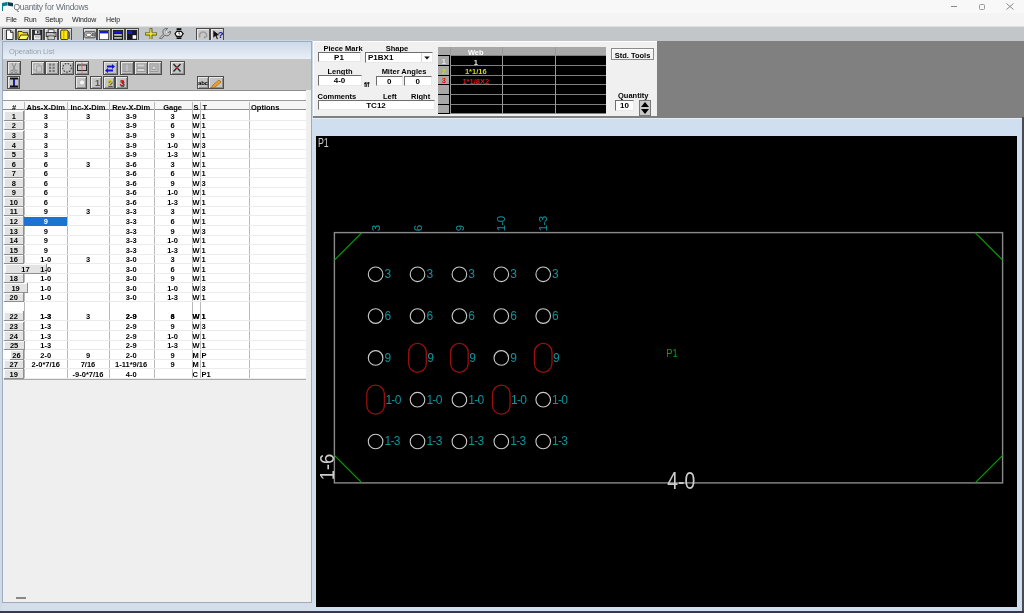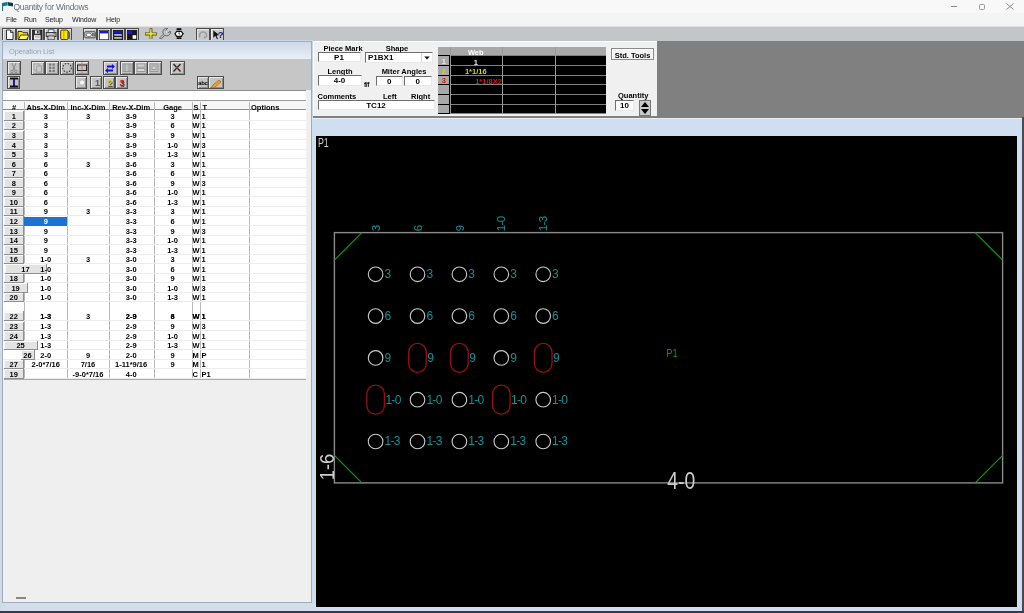--- a/index.html
+++ b/index.html
@@ -485,30 +485,30 @@
 <div class="trow" style="top:289.05px">
       <div class="rn" style="left:1.1px;width:20.3px">24</div>
       <div class="tc" style="left:21.4px;width:42.8px;">1-3</div>
       <div class="tc" style="left:64.2px;width:41.6px"></div>
       <div class="tc" style="left:105.8px;width:44.7px">2-9</div>
       <div class="tc" style="left:150.5px;width:38.1px">1-0</div>
       <div class="tl" style="left:189.6px;width:8.4px">W</div>
       <div class="tl" style="left:198.5px;width:48.8px">1</div>
     </div>
 <div class="trow" style="top:298.6px">
-      <div class="rn" style="left:1.1px;width:34px">25</div>
+      <div class="rn" style="left:1.1px;width:21px">25</div>
       <div class="tc" style="left:21.4px;width:42.8px;">1-3</div>
       <div class="tc" style="left:64.2px;width:41.6px"></div>
       <div class="tc" style="left:105.8px;width:44.7px">2-9</div>
       <div class="tc" style="left:150.5px;width:38.1px">1-3</div>
       <div class="tl" style="left:189.6px;width:8.4px">W</div>
       <div class="tl" style="left:198.5px;width:48.8px">1</div>
     </div>
 <div class="trow" style="top:308.15000000000003px">
-      <div class="rn" style="left:18px;width:14px">26</div>
+      <div class="rn" style="left:7px;width:14px">26</div>
       <div class="tc" style="left:21.4px;width:42.8px;">2-0</div>
       <div class="tc" style="left:64.2px;width:41.6px">9</div>
       <div class="tc" style="left:105.8px;width:44.7px">2-0</div>
       <div class="tc" style="left:150.5px;width:38.1px">9</div>
       <div class="tl" style="left:189.6px;width:8.4px">M</div>
       <div class="tl" style="left:198.5px;width:48.8px">P</div>
     </div>
 <div class="trow" style="top:317.70000000000005px">
       <div class="rn" style="left:1.1px;width:20.3px">27</div>
       <div class="tc" style="left:21.4px;width:42.8px;">2-0*7/16</div>
@@ -566,21 +566,21 @@
 <div class="abs" style="left:135.7px;top:32.599999999999994px;width:156.09999999999997px;height:0.9px;background:#808080"></div>
 <div class="abs" style="left:135.7px;top:42.3px;width:156.09999999999997px;height:0.9px;background:#808080"></div>
 <div class="abs" style="left:135.7px;top:51.89999999999999px;width:156.09999999999997px;height:0.9px;background:#808080"></div>
 <div class="abs" style="left:135.7px;top:61.599999999999994px;width:156.09999999999997px;height:0.9px;background:#808080"></div>
 <div class="abs" style="left:135.7px;top:71.3px;width:156.09999999999997px;height:0.9px;background:#808080"></div>
 <div class="abs" style="left:135.7px;top:5.0px;width:1px;height:67px;background:#999"></div>
 <div class="abs" style="left:187.89999999999998px;top:5.0px;width:1px;height:67px;background:#999"></div>
 <div class="abs" style="left:240.60000000000002px;top:5.0px;width:1px;height:67px;background:#999"></div>
 <div class="abs" style="left:135.7px;top:15.499999999999998px;width:52.2px;text-align:center;font-size:7.5px;font-weight:bold;color:#e8e8e8">1</div>
 <div class="abs" style="left:135.7px;top:25.199999999999996px;width:52.2px;text-align:center;font-size:7.5px;font-weight:bold;color:#d6d600">1*1/16</div>
-<div class="abs" style="left:135.7px;top:34.9px;width:52.2px;text-align:right;font-size:7.5px;font-weight:bold;color:#dd1111">1*1/8X2</div>
+<div class="abs" style="left:135.7px;top:34.9px;width:52.2px;text-align:center;font-size:7.5px;font-weight:bold;color:#dd1111">1*1/8X2</div>
  <div class="abs" style="left:297px;top:5.5px;width:43px;height:12.5px;background:#f4f4f4;border:1px solid #8a8a8a;box-shadow:inset 1px 1px 0 #fff;font-size:7.5px;font-weight:bold;text-align:center;padding-top:2.5px">Std. Tools</div>
  <div class="lab" style="left:304px;top:49px">Quantity</div>
  <div class="fld" style="left:301px;top:58px;width:19px;height:10.5px">10</div>
  <div class="abs" style="left:324.5px;top:57.5px;width:12px;height:16px;background:#c9c9c9;border:1px solid #777">
    <svg width="10" height="14" viewBox="0 0 10 14" style="display:block;margin:0 auto">
         <path d="M5 1 L9 6 L1 6 Z" fill="#000"></path>
         <path d="M5 13 L9 8 L1 8 Z" fill="#000"></path>
       </svg>
  </div>
 </div>

